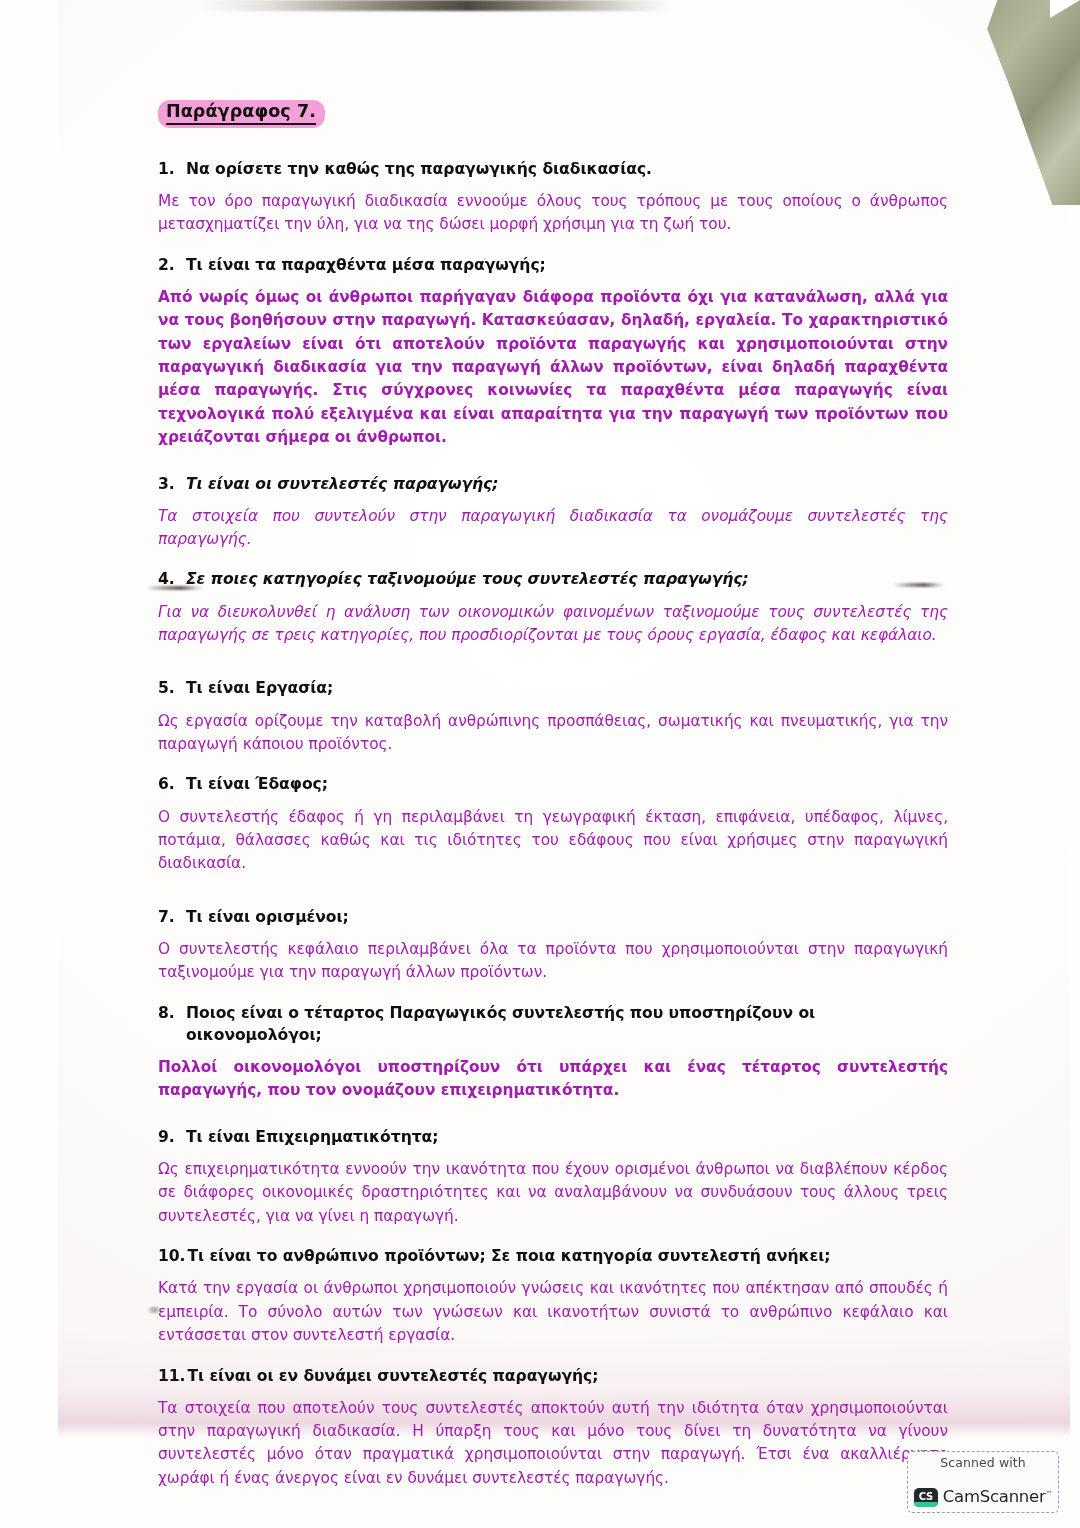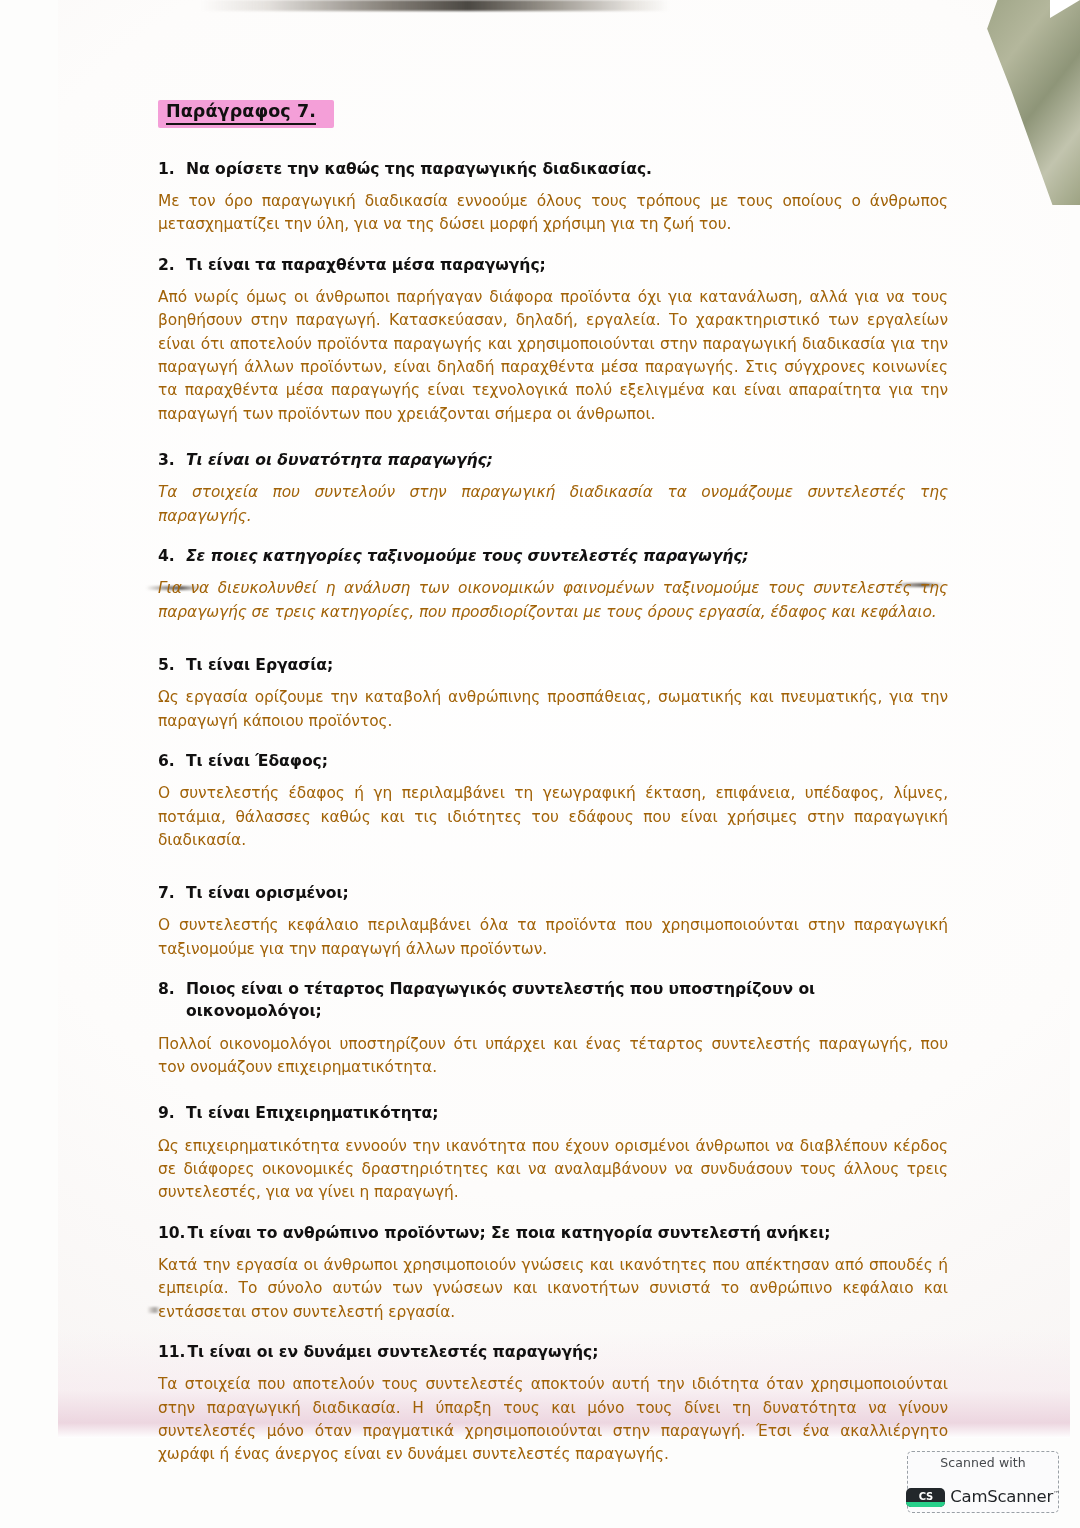--- a/index.html
+++ b/index.html
@@ -123,22 +123,22 @@
     color: #14130f;
   }
 
   #title-block {
     margin: 0 0 30px 0;
     display: block;
   }
   #title-highlight {
     display: inline-block;
     background: #f49fd8;
-    padding: 2px 18px 3px 8px;
-    border-radius: 2px;
+    padding: 2px 9px 3px 8px;
+    border-radius: 12px;
   }
   #title-text {
     display: inline-block;
     font-size: 17.5px;
     font-weight: bold;
     letter-spacing: .1px;
     color: #111010;
     border-bottom: 2px solid #151313;
     padding-bottom: 1px;
     line-height: 1.12;
@@ -162,27 +162,27 @@
     min-width: 26px;
     margin-right: 2px;
   }
   .q-text { flex: 1 1 auto; }
 
   .answer {
     font-size: 15.4px;
     line-height: 1.52;
     text-align: justify;
     margin: 0 0 17px 0;
-    color: #a16207;
+    color: #a21caf;
     letter-spacing: -0.05px;
   }
   .answer.italic-a { font-style: italic; }
 
   .gap-lg { margin-bottom: 30px; }
-  .gap-md { margin-bottom: 23px; }
+  .gap-md { margin-bottom: 23px; font-weight: bold; }
 
   
   #camscanner-watermark {
     position: absolute;
     left: 907px;
     top: 1451px;
     width: 152px;
     height: 62px;
     border: 1.5px dashed #9aa0a6;
     border-radius: 5px;
@@ -200,21 +200,21 @@
     margin-bottom: 18px;
     letter-spacing: .1px;
   }
   #cs-logo-row {
     display: flex;
     align-items: center;
     gap: 5px;
   }
   #cs-badge {
     position: relative;
-    width: 39px;
+    width: 24px;
     height: 19px;
     border-radius: 5px;
     background: #22272b;
     overflow: hidden;
     display: flex;
     align-items: center;
     justify-content: center;
     flex: 0 0 auto;
   }
   #cs-badge-green {
@@ -282,21 +282,21 @@
         <div class="qa-block">
           <div class="question">
             <span class="q-num">2.</span>
             <span class="q-text">Τι είναι τα παραχθέντα μέσα παραγωγής;</span>
           </div>
           <p class="answer gap-md">Από νωρίς όμως οι άνθρωποι παρήγαγαν διάφορα προϊόντα όχι για κατανάλωση, αλλά για να τους βοηθήσουν στην παραγωγή. Κατασκεύασαν, δηλαδή, εργαλεία. Το χαρακτηριστικό των εργαλείων είναι ότι αποτελούν προϊόντα παραγωγής και χρησιμοποιούνται στην παραγωγική διαδικασία για την παραγωγή άλλων προϊόντων, είναι δηλαδή παραχθέντα μέσα παραγωγής. Στις σύγχρονες κοινωνίες τα παραχθέντα μέσα παραγωγής είναι τεχνολογικά πολύ εξελιγμένα και είναι απαραίτητα για την παραγωγή των προϊόντων που χρειάζονται σήμερα οι άνθρωποι.</p>
         </div>
         <div class="qa-block">
           <div class="question italic-q">
             <span class="q-num">3.</span>
-            <span class="q-text">Τι είναι οι δυνατότητα παραγωγής;</span>
+            <span class="q-text">Τι είναι οι συντελεστές παραγωγής;</span>
           </div>
           <p class="answer italic-a">Τα στοιχεία που συντελούν στην παραγωγική διαδικασία τα ονομάζουμε συντελεστές της παραγωγής.</p>
         </div>
         <div class="qa-block">
           <div class="question italic-q">
             <span class="q-num">4.</span>
             <span class="q-text">Σε ποιες κατηγορίες ταξινομούμε τους συντελεστές παραγωγής;</span>
           </div>
           <p class="answer italic-a gap-lg">Για να διευκολυνθεί η ανάλυση των οικονομικών φαινομένων ταξινομούμε τους συντελεστές της παραγωγής σε τρεις κατηγορίες, που προσδιορίζονται με τους όρους εργασία, έδαφος και κεφάλαιο.</p>
         </div>

